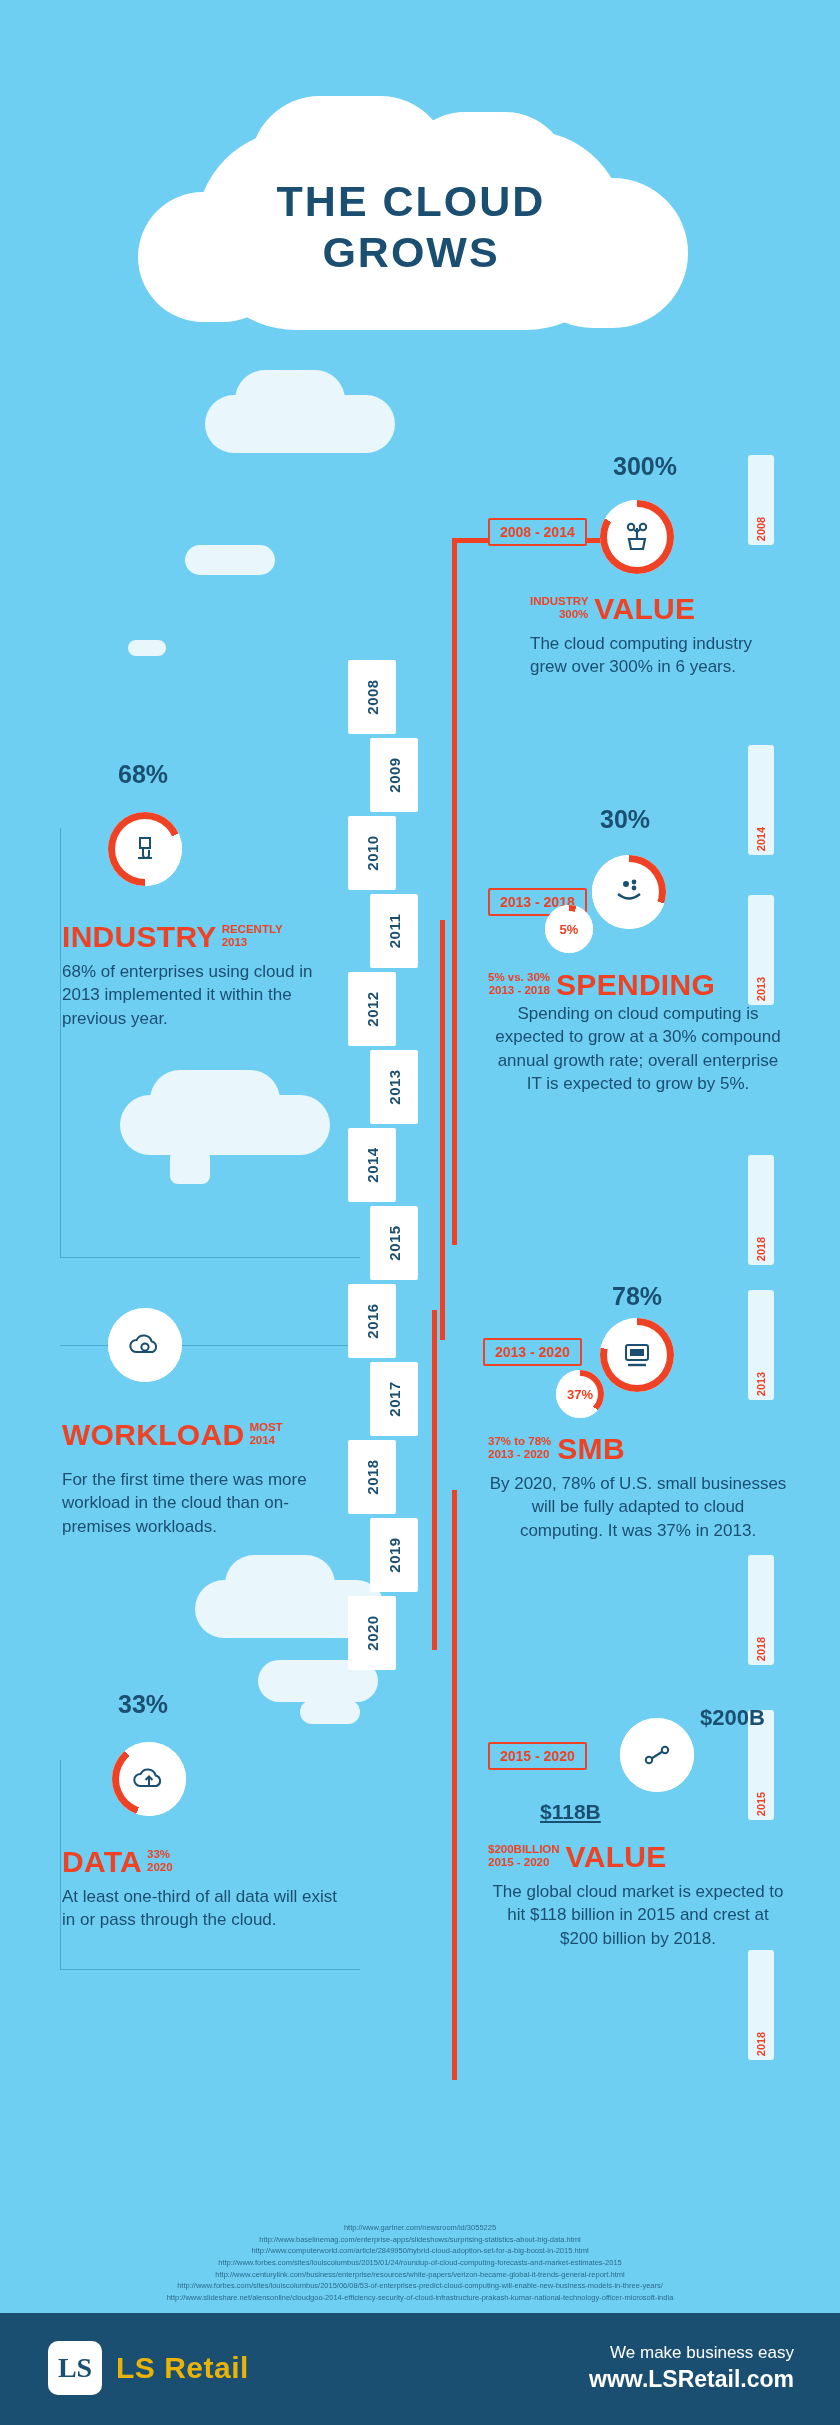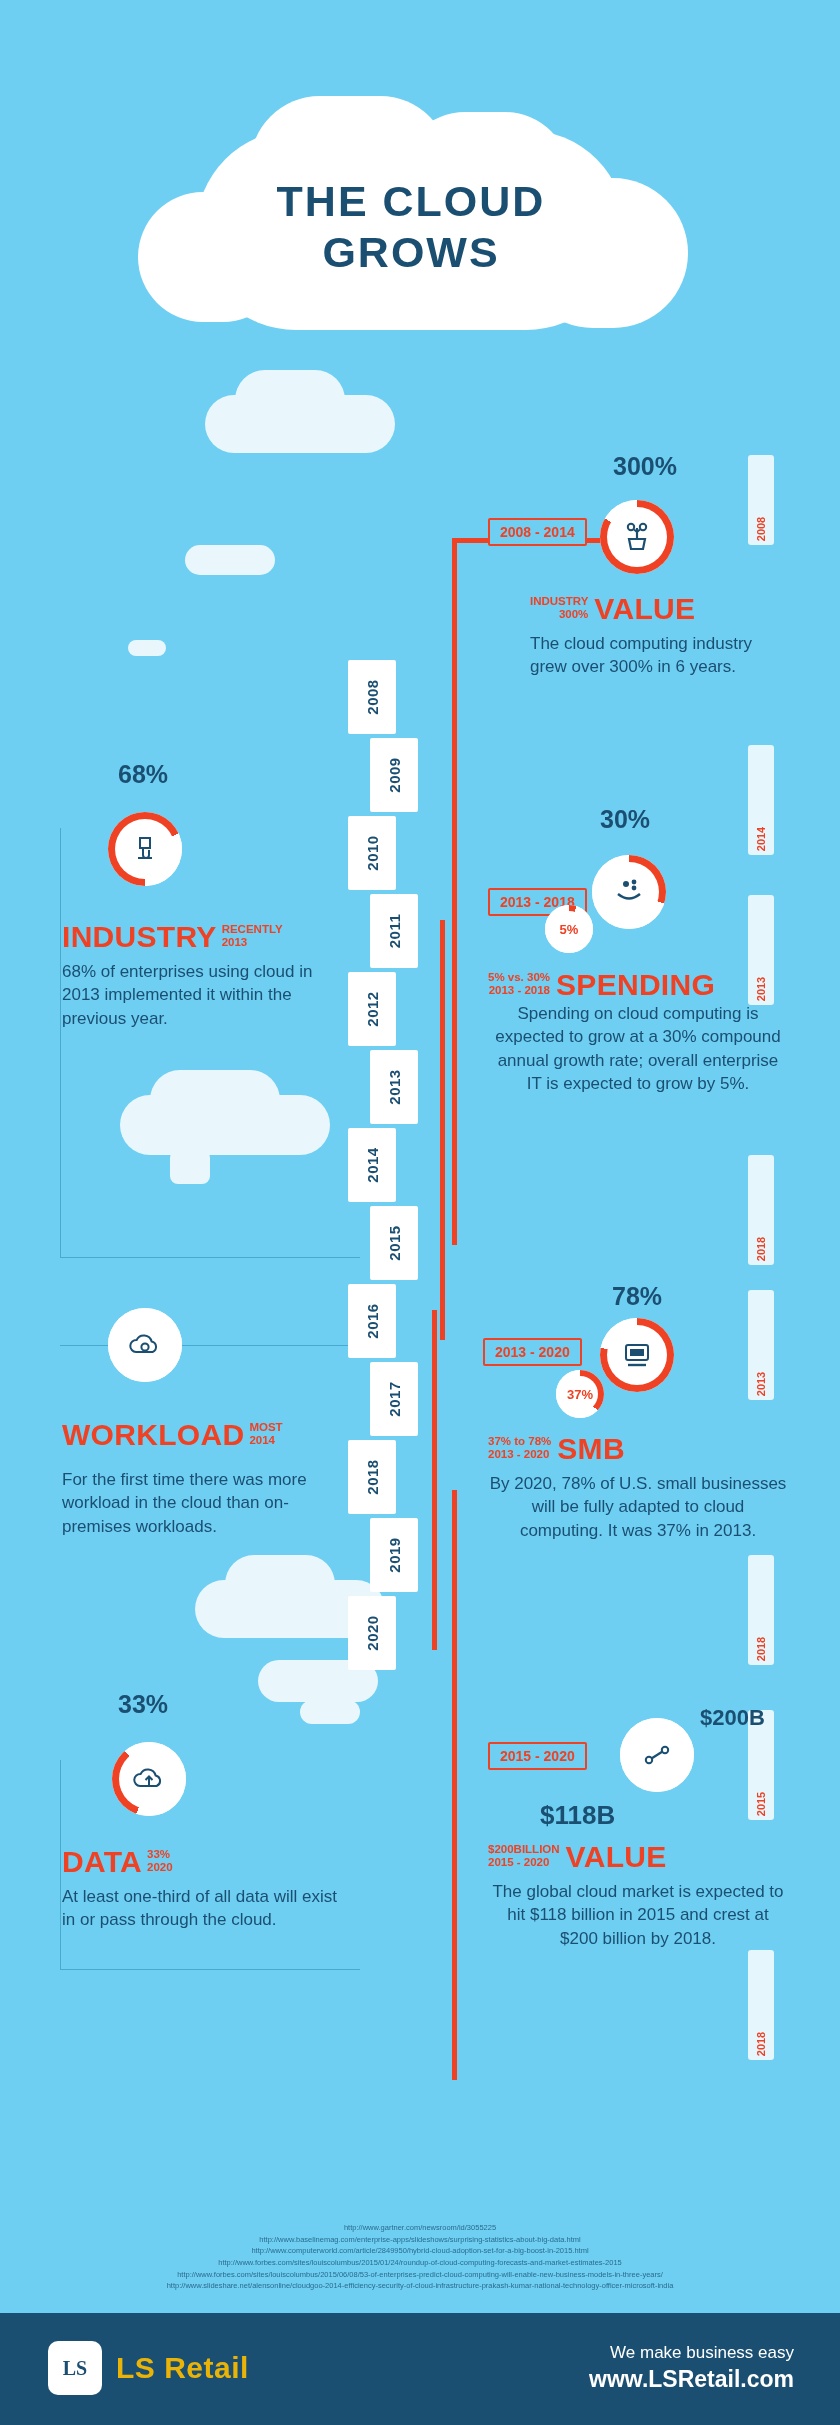--- a/index.html
+++ b/index.html
@@ -149,21 +149,21 @@
     position: absolute; left: 0; bottom: 0; width: 840px; height: 112px;
     background: #1b4f72;
     z-index: 10;
   }
   .footer-logo {
     position: absolute; left: 48px; top: 28px;
     display: flex; align-items: center; gap: 14px;
   }
   .logo-mark {
     width: 54px; height: 54px; border-radius: 10px; background:#ffffff;
-    color:#1b4f72; font-weight:bold; font-size:20px;
+    color:#1b4f72; font-weight:bold; font-size:28px;
     display:flex; align-items:center; justify-content:center;
     font-family: "Liberation Serif", serif;
   }
   .logo-text { color:#eab308; font-size: 30px; font-weight: bold; letter-spacing:0.5px;}
   .footer-right {
     position: absolute; right: 46px; top: 30px; text-align: right; color:#ffffff;
   }
   .footer-right .l1 { font-size: 17px; }
   .footer-right .l2 { font-size: 23px; font-weight: bold; margin-top: 3px;}
 
@@ -484,39 +484,40 @@
         <svg width="36" height="28" viewBox="0 0 36 28">
           <circle cx="10" cy="19" r="3.2" fill="none" stroke="#1b4f72" stroke-width="2"></circle>
           <circle cx="26" cy="9" r="3.2" fill="none" stroke="#1b4f72" stroke-width="2"></circle>
           <path d="M12.5 17.5 L23.5 10.5" stroke="#1b4f72" stroke-width="2.2"></path>
         </svg>
       </div>
     </div>
   </div>
 
   <div class="block" style="left:540px; top:1800px;">
-    <div class="pct" style="font-size:26px;">$118B</div>
+    <div class="pct" style="font-size:21px;text-decoration:underline;">$118B</div>
   </div>
 
   <div class="block" style="left:488px; top:1840px; width:300px;">
     <div style="display:flex; align-items:flex-end; gap:6px;">
       <div class="kicker" style="text-align:left; padding-bottom:5px;">
         <div>$200BILLION</div>
         <div>2015 - 2020</div>
       </div>
       <div class="headline">VALUE</div>
     </div>
     <div class="body" style="margin-top:6px; text-align:center;">The global cloud market is expected to hit $118 billion in 2015 and crest at $200 billion by 2018.</div>
   </div>
 
   <div class="sources">
     <div>http://www.gartner.com/newsroom/id/3055225</div>
     <div>http://www.baselinemag.com/enterprise-apps/slideshows/surprising-statistics-about-big-data.html</div>
     <div>http://www.computerworld.com/article/2849950/hybrid-cloud-adoption-set-for-a-big-boost-in-2015.html</div>
     <div>http://www.forbes.com/sites/louiscolumbus/2015/01/24/roundup-of-cloud-computing-forecasts-and-market-estimates-2015</div>
+    <div>http://www.centurylink.com/business/enterprise/resources/white-papers/verizon-became-global-it-trends-general-report.html</div>
     <div>http://www.forbes.com/sites/louiscolumbus/2015/06/08/53-of-enterprises-predict-cloud-computing-will-enable-new-business-models-in-three-years/</div>
     <div>http://www.slideshare.net/alensonline/cloudgoo-2014-efficiency-security-of-cloud-infrastructure-prakash-kumar-national-technology-officer-microsoft-india</div>
   </div>
 
   <div class="footer">
     <div class="footer-logo">
       <div class="logo-mark">LS</div>
       <div class="logo-text">LS Retail</div>
     </div>
     <div class="footer-right">

